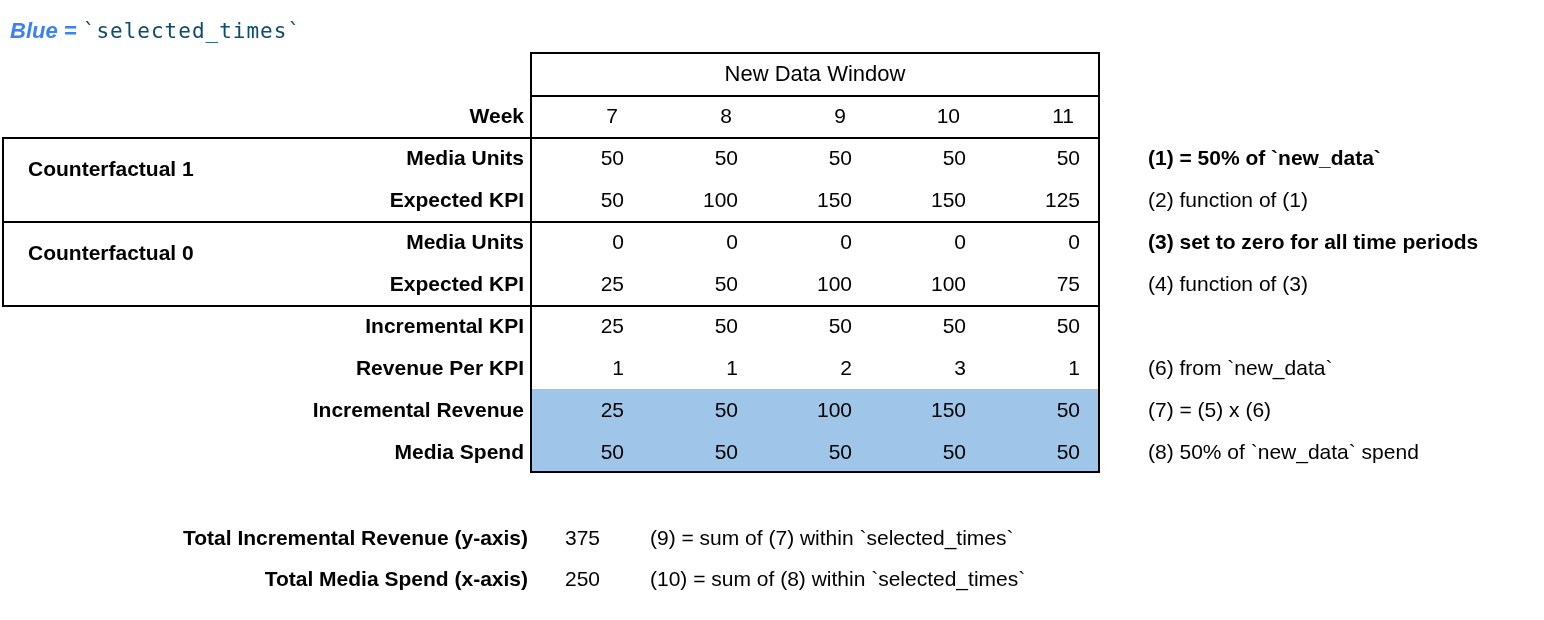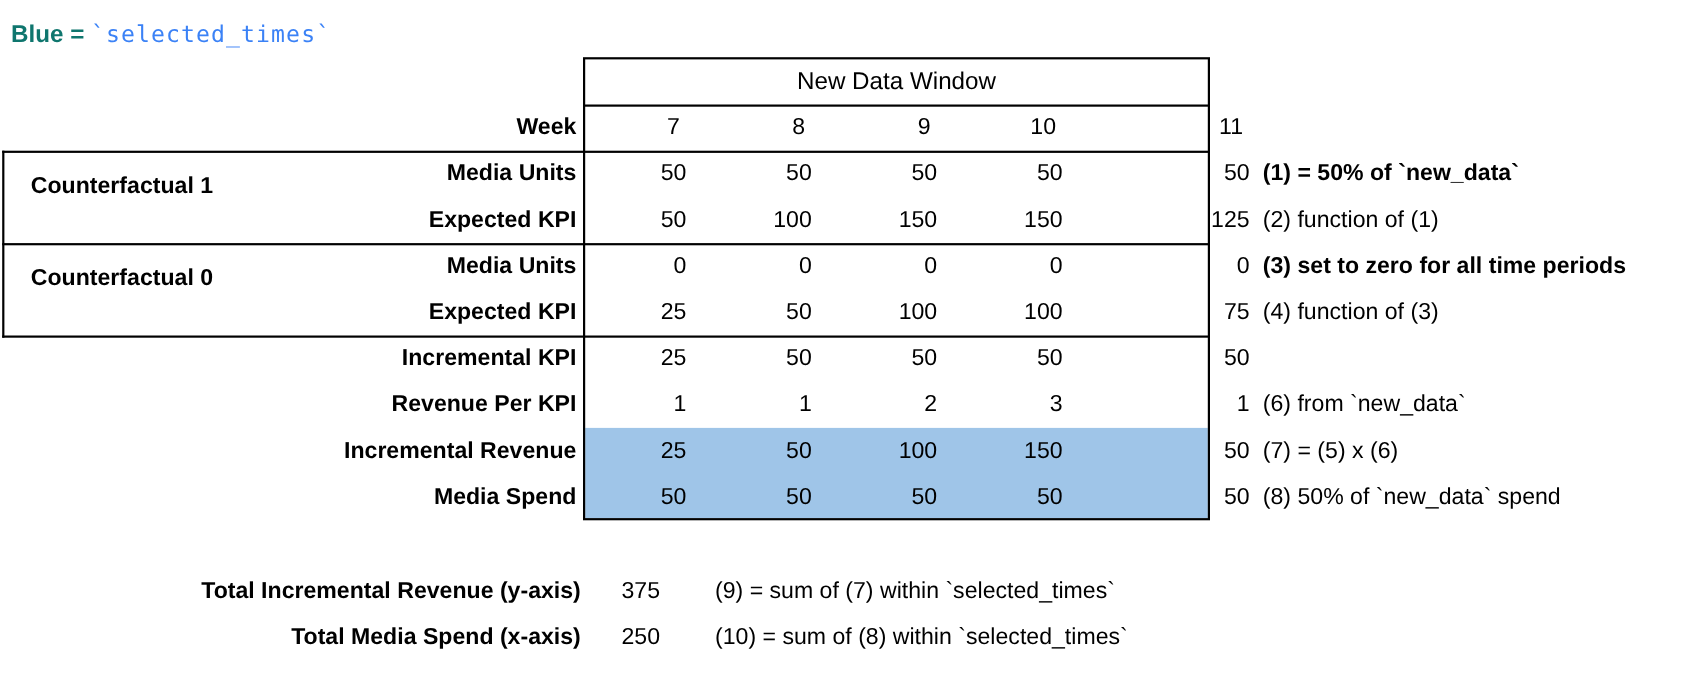--- a/index.html
+++ b/index.html
@@ -25,36 +25,36 @@
   
   .window-header{position:absolute;left:530px;top:52px;width:570px;height:56px;line-height:43px;text-align:center;font-size:22px;}
   .week-row{position:absolute;left:0;top:95px;width:1544px;height:42px;}
   .week-label{position:absolute;left:100px;width:424px;text-align:right;font-weight:bold;font-size:21px;line-height:42px;padding-right:14px;}
   
   .row{position:absolute;left:0;width:1544px;height:42px;}
   .rlabel{position:absolute;left:100px;width:424px;text-align:right;font-weight:bold;font-size:21px;line-height:42px;padding-right:0;white-space:nowrap;}
   .glabel{position:absolute;left:28px;font-weight:bold;font-size:21px;line-height:42px;white-space:nowrap;margin-top:11px;}
   .cell{position:absolute;width:114px;text-align:right;padding-right:20px;box-sizing:border-box;font-size:21px;line-height:42px;}
   .wcell{padding-right:26px;}
-  .c0{left:530px}.c1{left:644px}.c2{left:758px}.c3{left:872px}.c4{left:1042px}
+  .c0{left:530px}.c1{left:644px}.c2{left:758px}.c3{left:872px}.c4{left:986px}
   .note{position:absolute;left:1108px;font-size:21px;line-height:42px;white-space:nowrap;margin-left:40px;}
   .bold{font-weight:bold;}
   
   .total-row{position:absolute;left:0;width:1544px;height:42px;}
   .tlabel{position:absolute;left:80px;width:448px;text-align:right;font-weight:bold;font-size:21px;line-height:42px;white-space:nowrap;}
   .tvalue{position:absolute;left:565px;width:70px;font-size:21px;line-height:42px;}
   .tnote{position:absolute;left:650px;font-size:21px;line-height:42px;white-space:nowrap;}
 </style>
 </head>
 <body>
 
 <div class="canvas">
 
   <div class="legend">
-    <span class="prefix" style="color: #0f766e;">Blue = </span><span class="code" style="color: #3b82f6;">`selected_times`</span>
+    <span class="prefix" style="color: #3b82f6; font-style: italic;">Blue = </span><span class="code" style="color: #0c4a6e;">`selected_times`</span>
   </div>
 
   <div class="hl-rect" style="background: rgb(159, 197, 232);"></div>
 
   <div class="data-table-border"></div>
   <div class="hline line-header"></div>
   <div class="hline line-g1-top"></div>
   <div class="hline line-g1-bot"></div>
   <div class="hline line-g0-bot"></div>
   <div class="vline left-box-edge"></div>

